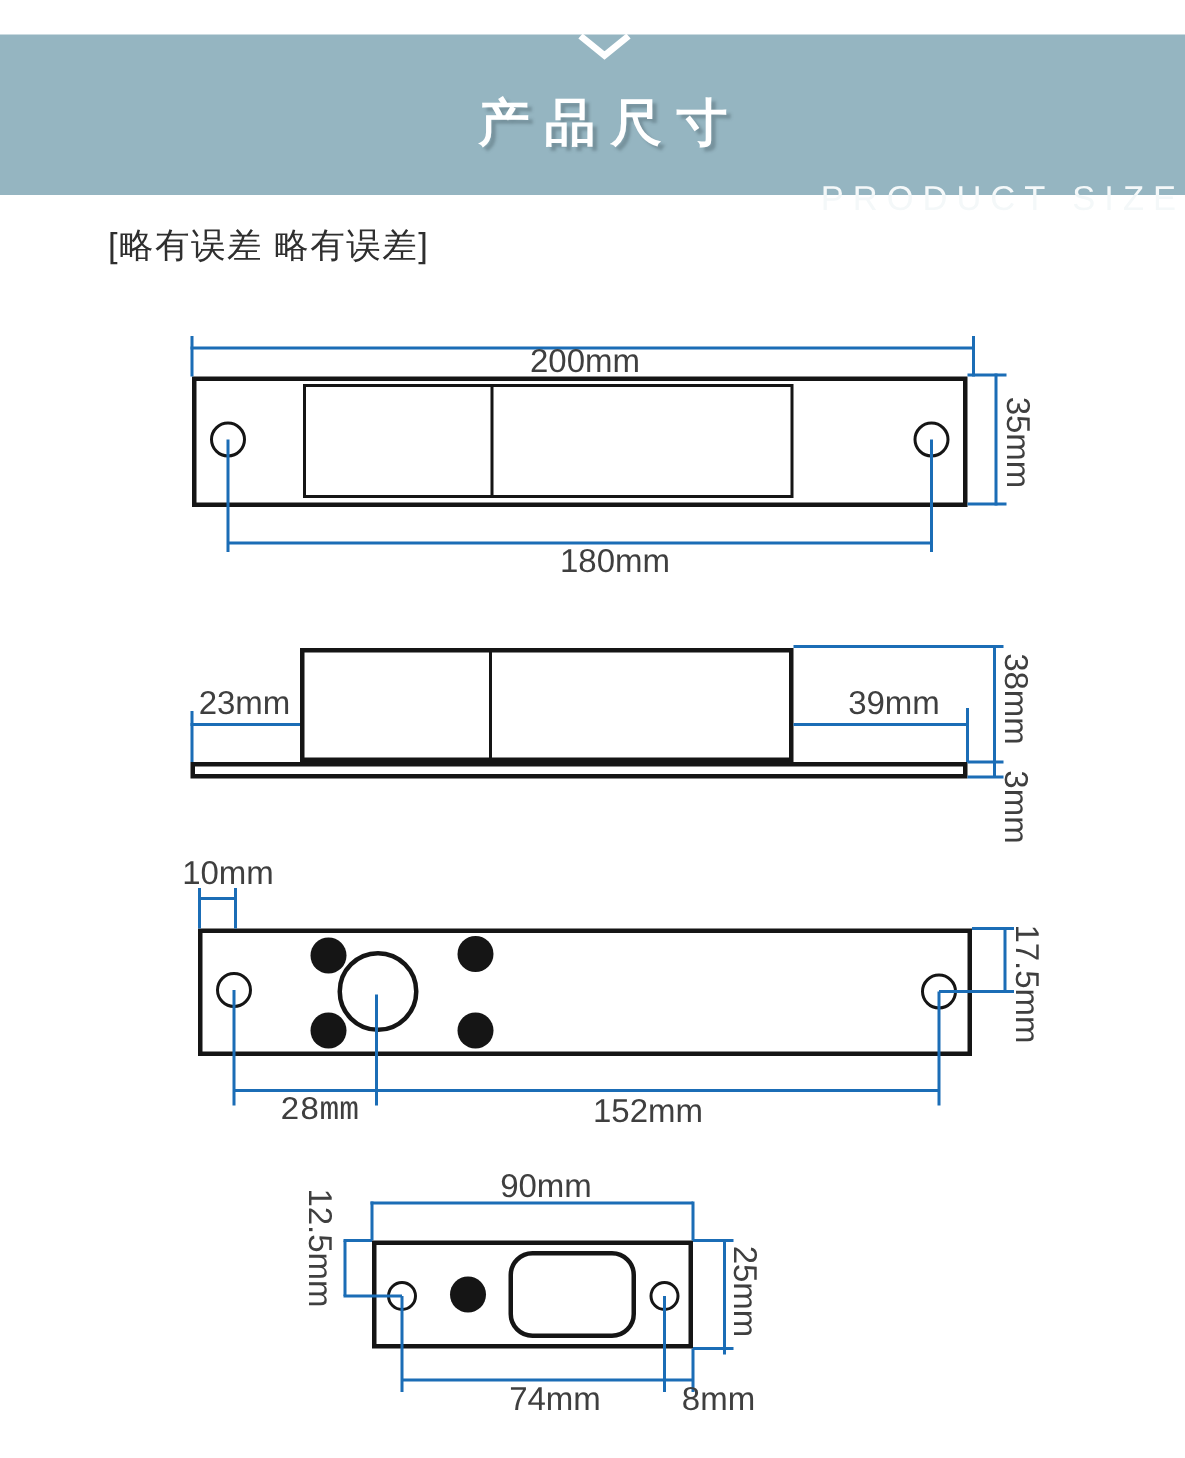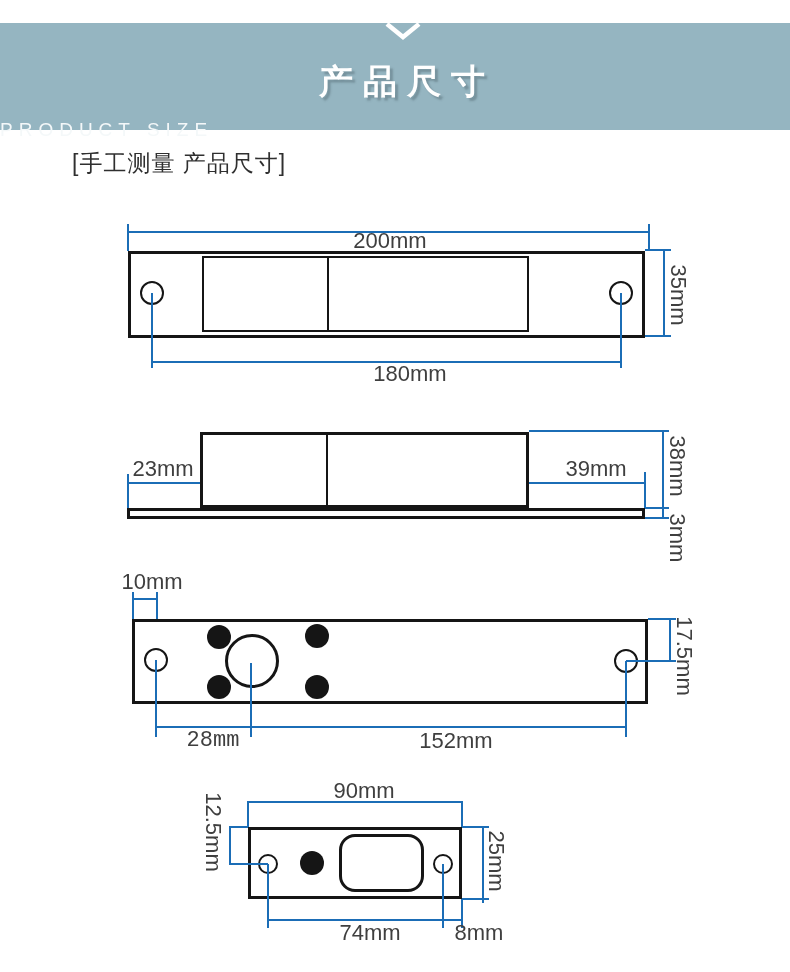--- a/index.html
+++ b/index.html
@@ -3,22 +3,22 @@
 <meta charset="utf-8">
 <style>
   html,body{margin:0;padding:0;background:#ffffff;}
   #page{position:relative;width:790px;height:972px;background:#ffffff;overflow:hidden;
         font-family:"Liberation Sans",sans-serif;}
   
   .banner{position:absolute;left:0;top:23px;width:790px;height:107px;background:#95b5c1;}
   .banner-title{position:absolute;left:12px;top:36px;width:100%;text-align:center;
     font-size:34px;font-weight:bold;color:#ffffff;letter-spacing:10px;
     text-shadow:3px 3px 2px rgba(60,80,90,0.35);}
-  .banner-sub{position:absolute;left:0;top:96px;width:100%;text-align:left;
-    font-size:19px;color:#f4f8f9;letter-spacing:6px;}
+  .banner-sub{position:absolute;left:0;top:96px;width:100%;text-align:right;
+    font-size:23px;color:#f4f8f9;letter-spacing:6px;}
   .chevron{position:absolute;left:383px;top:22px;}
   
   .note{position:absolute;left:72px;top:148px;font-size:23px;color:#2f2f2f;letter-spacing:1px;}
   
   .hl{position:absolute;height:2px;background:#1b6db6;}
   .vl{position:absolute;width:2px;background:#1b6db6;}
   .outline{position:absolute;box-sizing:border-box;border:3px solid #151515;background:#ffffff;}
   .thin{border-width:2px;}
   .circle{border-radius:50%;}
   .bdiv{position:absolute;width:2px;background:#151515;}
@@ -34,21 +34,21 @@
 <div id="page">
 
   <div class="banner">
     <div class="banner-title">产品尺寸</div>
     <div class="banner-sub">PRODUCT SIZE</div>
   </div>
   <svg class="chevron" width="40" height="18">
     <polyline points="4,2 20,15 36,2" stroke="#ffffff" stroke-width="4.5" fill="none"></polyline>
   </svg>
 
-  <div class="note">[手工测量 产品尺寸]</div>
+  <div class="note">[略有误差 略有误差]</div>
 
   <div>
     <div class="outline" style="left:128px;top:251px;width:517px;height:87px;"></div>
     <div class="outline thin" style="left:202px;top:256px;width:327px;height:76px;"></div>
     <div class="bdiv" style="left:327px;top:256px;height:76px;"></div>
     <div class="outline circle" style="left:140px;top:281px;width:24px;height:24px;border-width:2.5px;"></div>
     <div class="outline circle" style="left:609px;top:281px;width:24px;height:24px;border-width:2.5px;"></div>
 
     <div class="hl" style="left:127px;top:231px;width:523px;"></div>
     <div class="vl" style="left:127px;top:224px;height:27px;"></div>
@@ -105,21 +105,21 @@
     <div class="hl" style="left:648px;top:618px;width:28px;"></div>
     <div class="vl" style="left:669px;top:618px;height:44px;"></div>
     <div class="hl" style="left:626px;top:660px;width:50px;"></div>
     <div class="vlabel" style="left:684px;top:656px;">17.5mm</div>
 
     <div class="vl" style="left:155px;top:660px;height:77px;"></div>
     <div class="vl" style="left:250px;top:663px;height:74px;"></div>
     <div class="vl" style="left:625px;top:661px;height:76px;"></div>
     <div class="hl" style="left:156px;top:726px;width:470px;"></div>
     <div class="dlabel" style="left:213px;top:741px;font-family:Liberation Mono, monospace;">28mm</div>
-    <div class="dlabel" style="left:456px;top:741px;">152mm</div>
+    <div class="dlabel" style="left:432px;top:741px;">152mm</div>
   </div>
 
   <div>
     <div class="outline" style="left:248px;top:827px;width:214px;height:72px;"></div>
     <div class="outline" style="left:339px;top:834px;width:85px;height:58px;border-radius:16px;"></div>
     <div class="outline circle" style="left:258px;top:854px;width:20px;height:20px;border-width:2.5px;"></div>
     <div class="outline circle" style="left:433px;top:854px;width:20px;height:20px;border-width:2.5px;"></div>
     <div class="dot" style="left:300px;top:851px;width:24px;height:24px;"></div>
 
     <div class="hl" style="left:247px;top:801px;width:215px;"></div>

